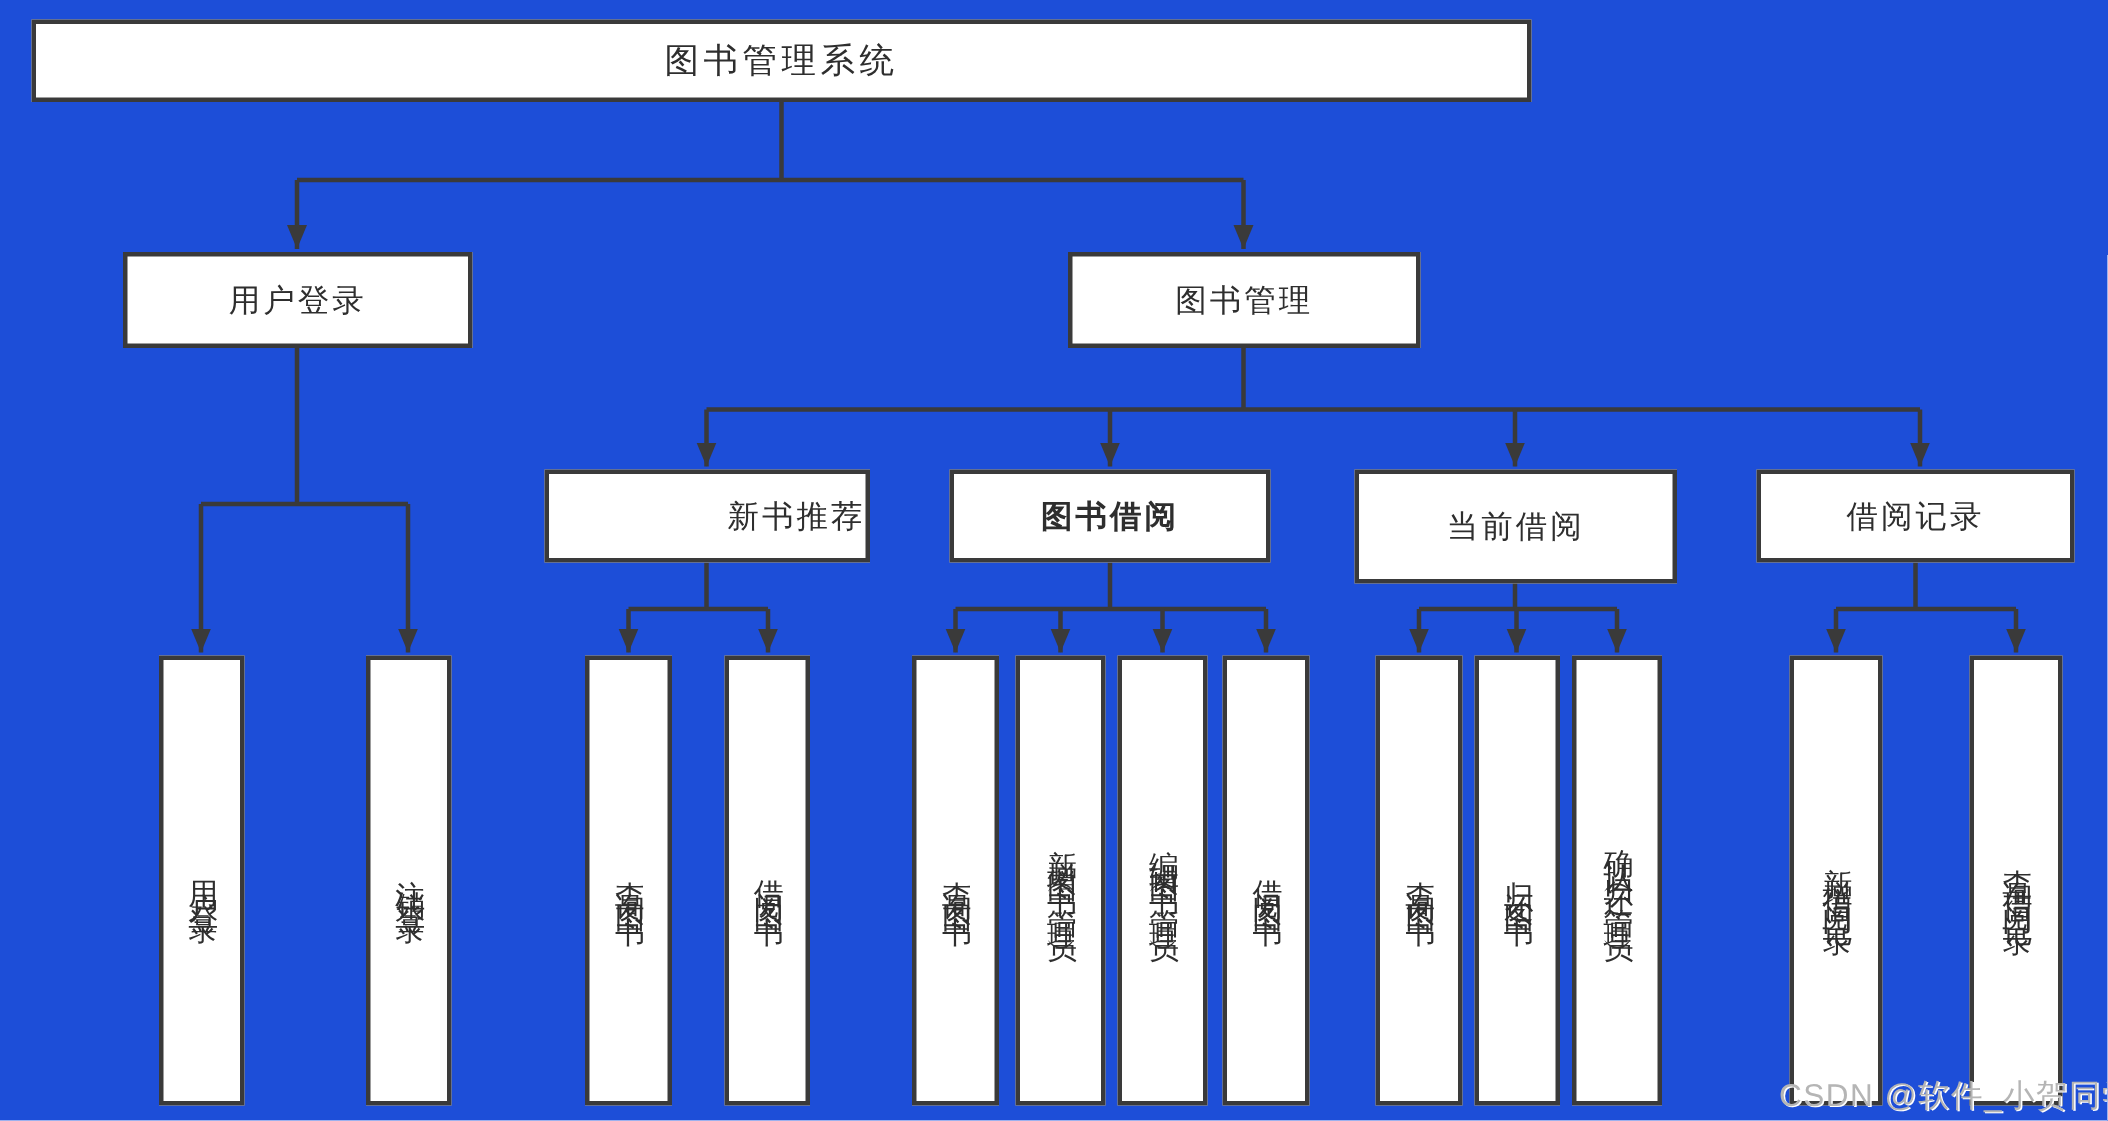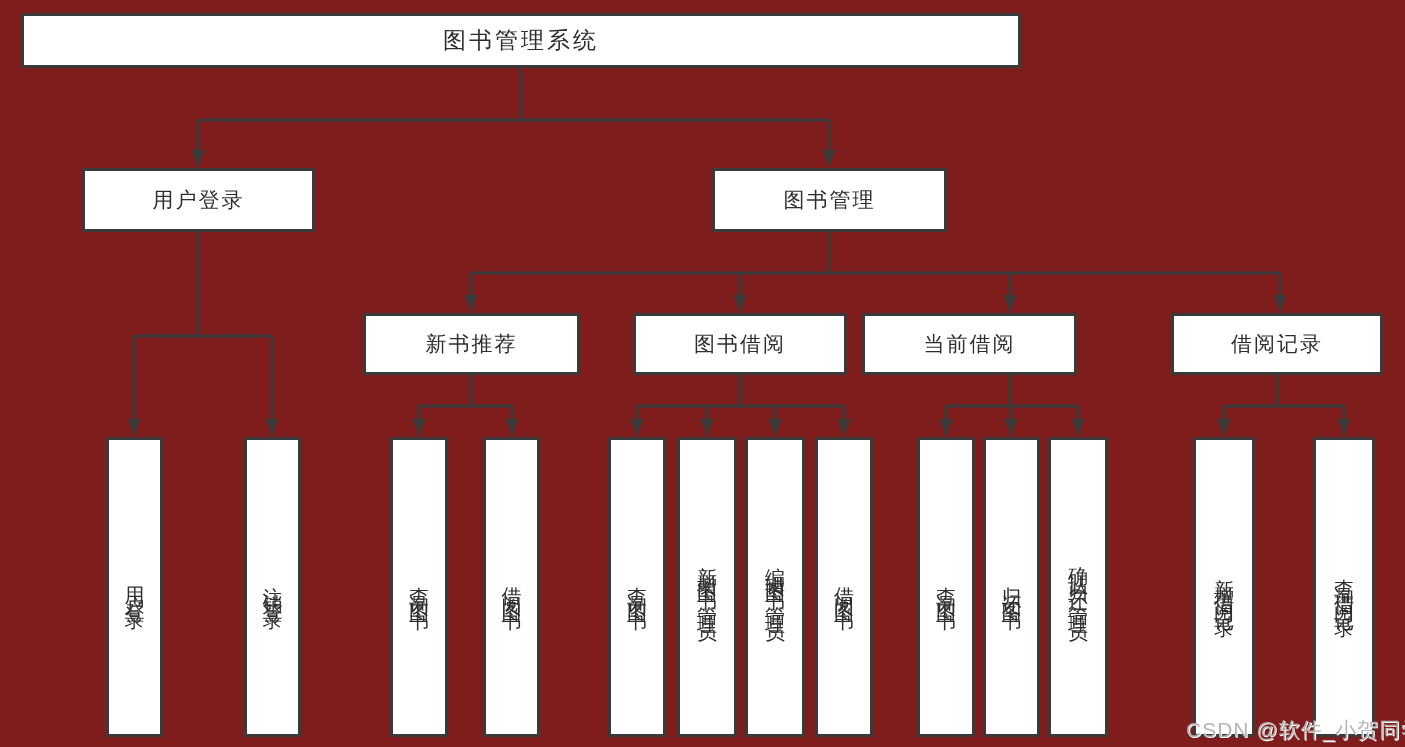--- a/index.html
+++ b/index.html
@@ -1,20 +1,20 @@
 <!DOCTYPE html>
 <html><head>
 <meta charset="utf-8">
 <style>
   html, body { margin: 0; padding: 0; background: #ffffff; }
   .canvas {
     position: relative;
     width: 1405px;
     height: 747px;
-    background: #7f1d1d;
+    background: #1d4ed8;
     font-family: "Liberation Sans", sans-serif;
     color: #2e2e2e;
     overflow: hidden;
   }
   .connectors {
     position: absolute;
     left: 0; top: 0;
     width: 1405px; height: 747px;
   }
   .connectors path {
@@ -104,27 +104,27 @@
     <span class="h-label root-label">图书管理系统</span>
   </div>
 
   <div class="node" style="left:82px; top:168px; width:233px; height:64px;">
     <span class="h-label">用户登录</span>
   </div>
   <div class="node" style="left:712px; top:168px; width:235px; height:64px;text-align:center;">
     <span class="h-label">图书管理</span>
   </div>
 
-  <div class="node" style="left:363px; top:313px; width:217px; height:62px;">
+  <div class="node" style="left:363px; top:313px; width:217px; height:62px;justify-content:flex-end;">
     <span class="h-label">新书推荐</span>
   </div>
-  <div class="node" style="left:633px; top:313px; width:214px; height:62px;">
+  <div class="node" style="left:633px; top:313px; width:214px; height:62px;font-weight:bold;">
     <span class="h-label">图书借阅</span>
   </div>
-  <div class="node" style="left:862px; top:313px; width:215px; height:62px;">
+  <div class="node" style="left:903px; top:313px; width:215px; height:76px;">
     <span class="h-label">当前借阅</span>
   </div>
   <div class="node" style="left:1171px; top:313px; width:212px; height:62px;">
     <span class="h-label">借阅记录</span>
   </div>
 
   <div class="node v-node" style="left:106px; top:437px; width:57px; height:300px;">
     <span class="v-label">用户登录</span>
   </div>
   <div class="node v-node" style="left:244px; top:437px; width:57px; height:300px;">

